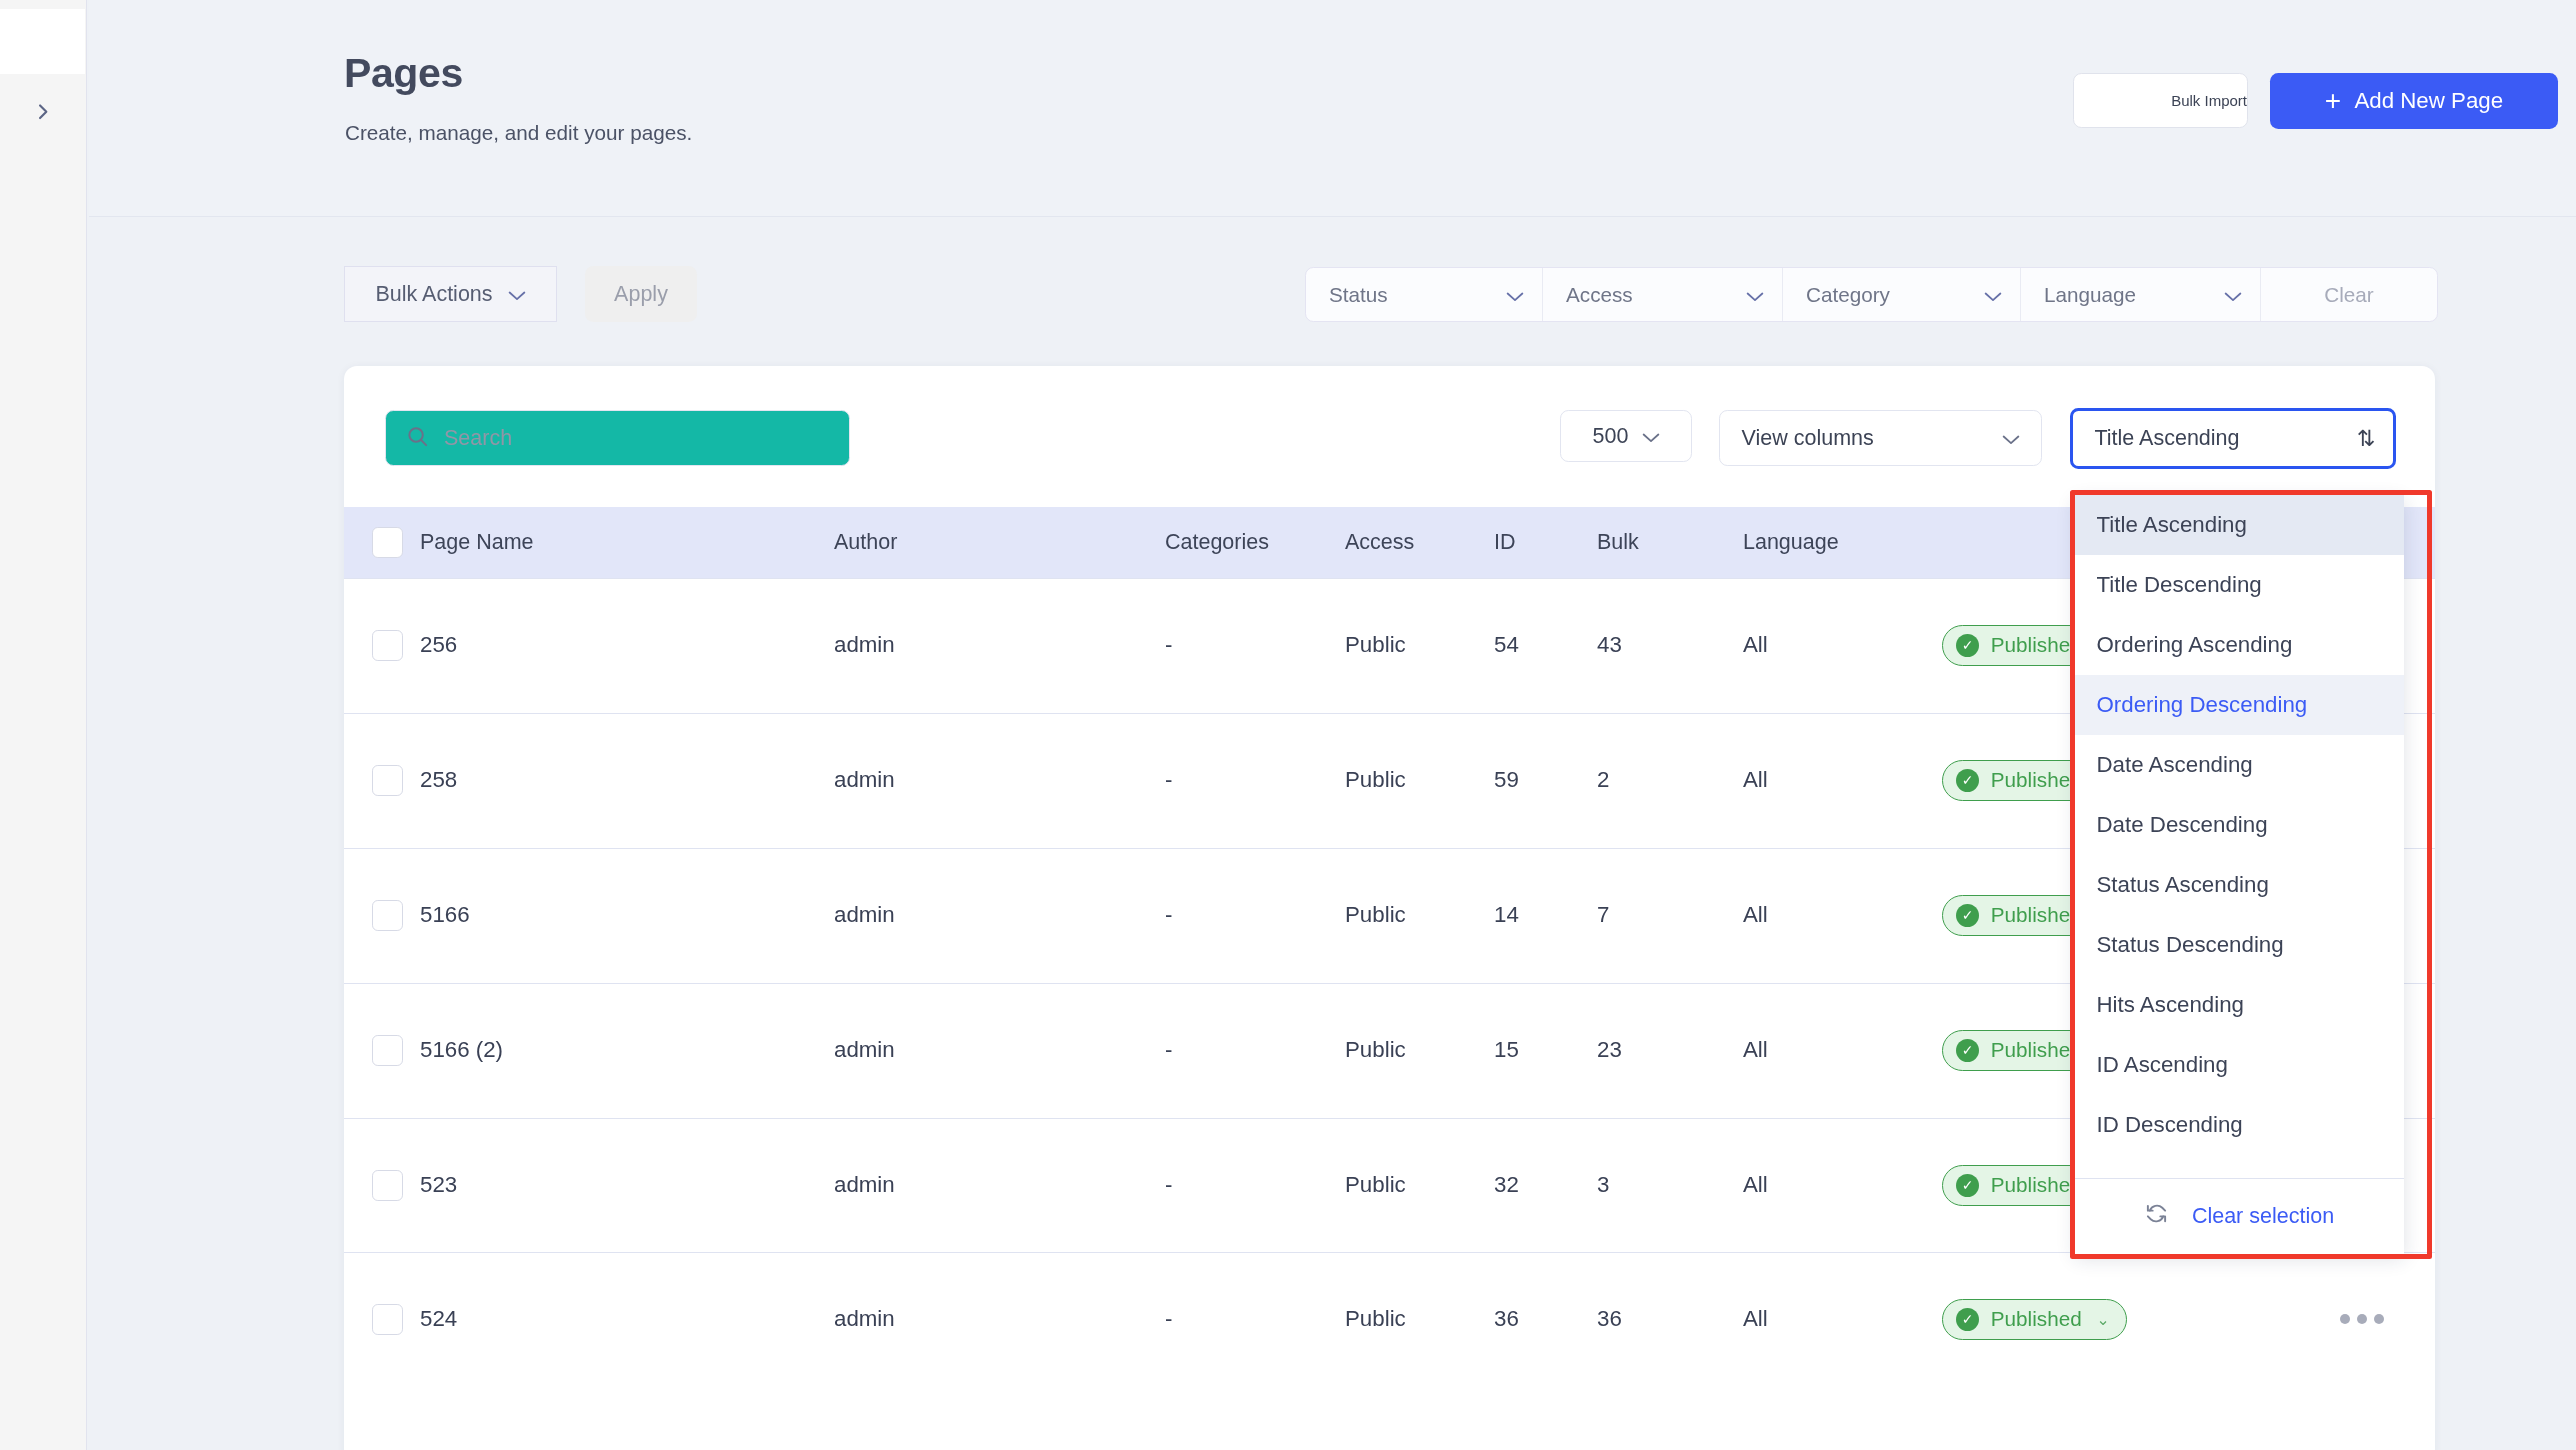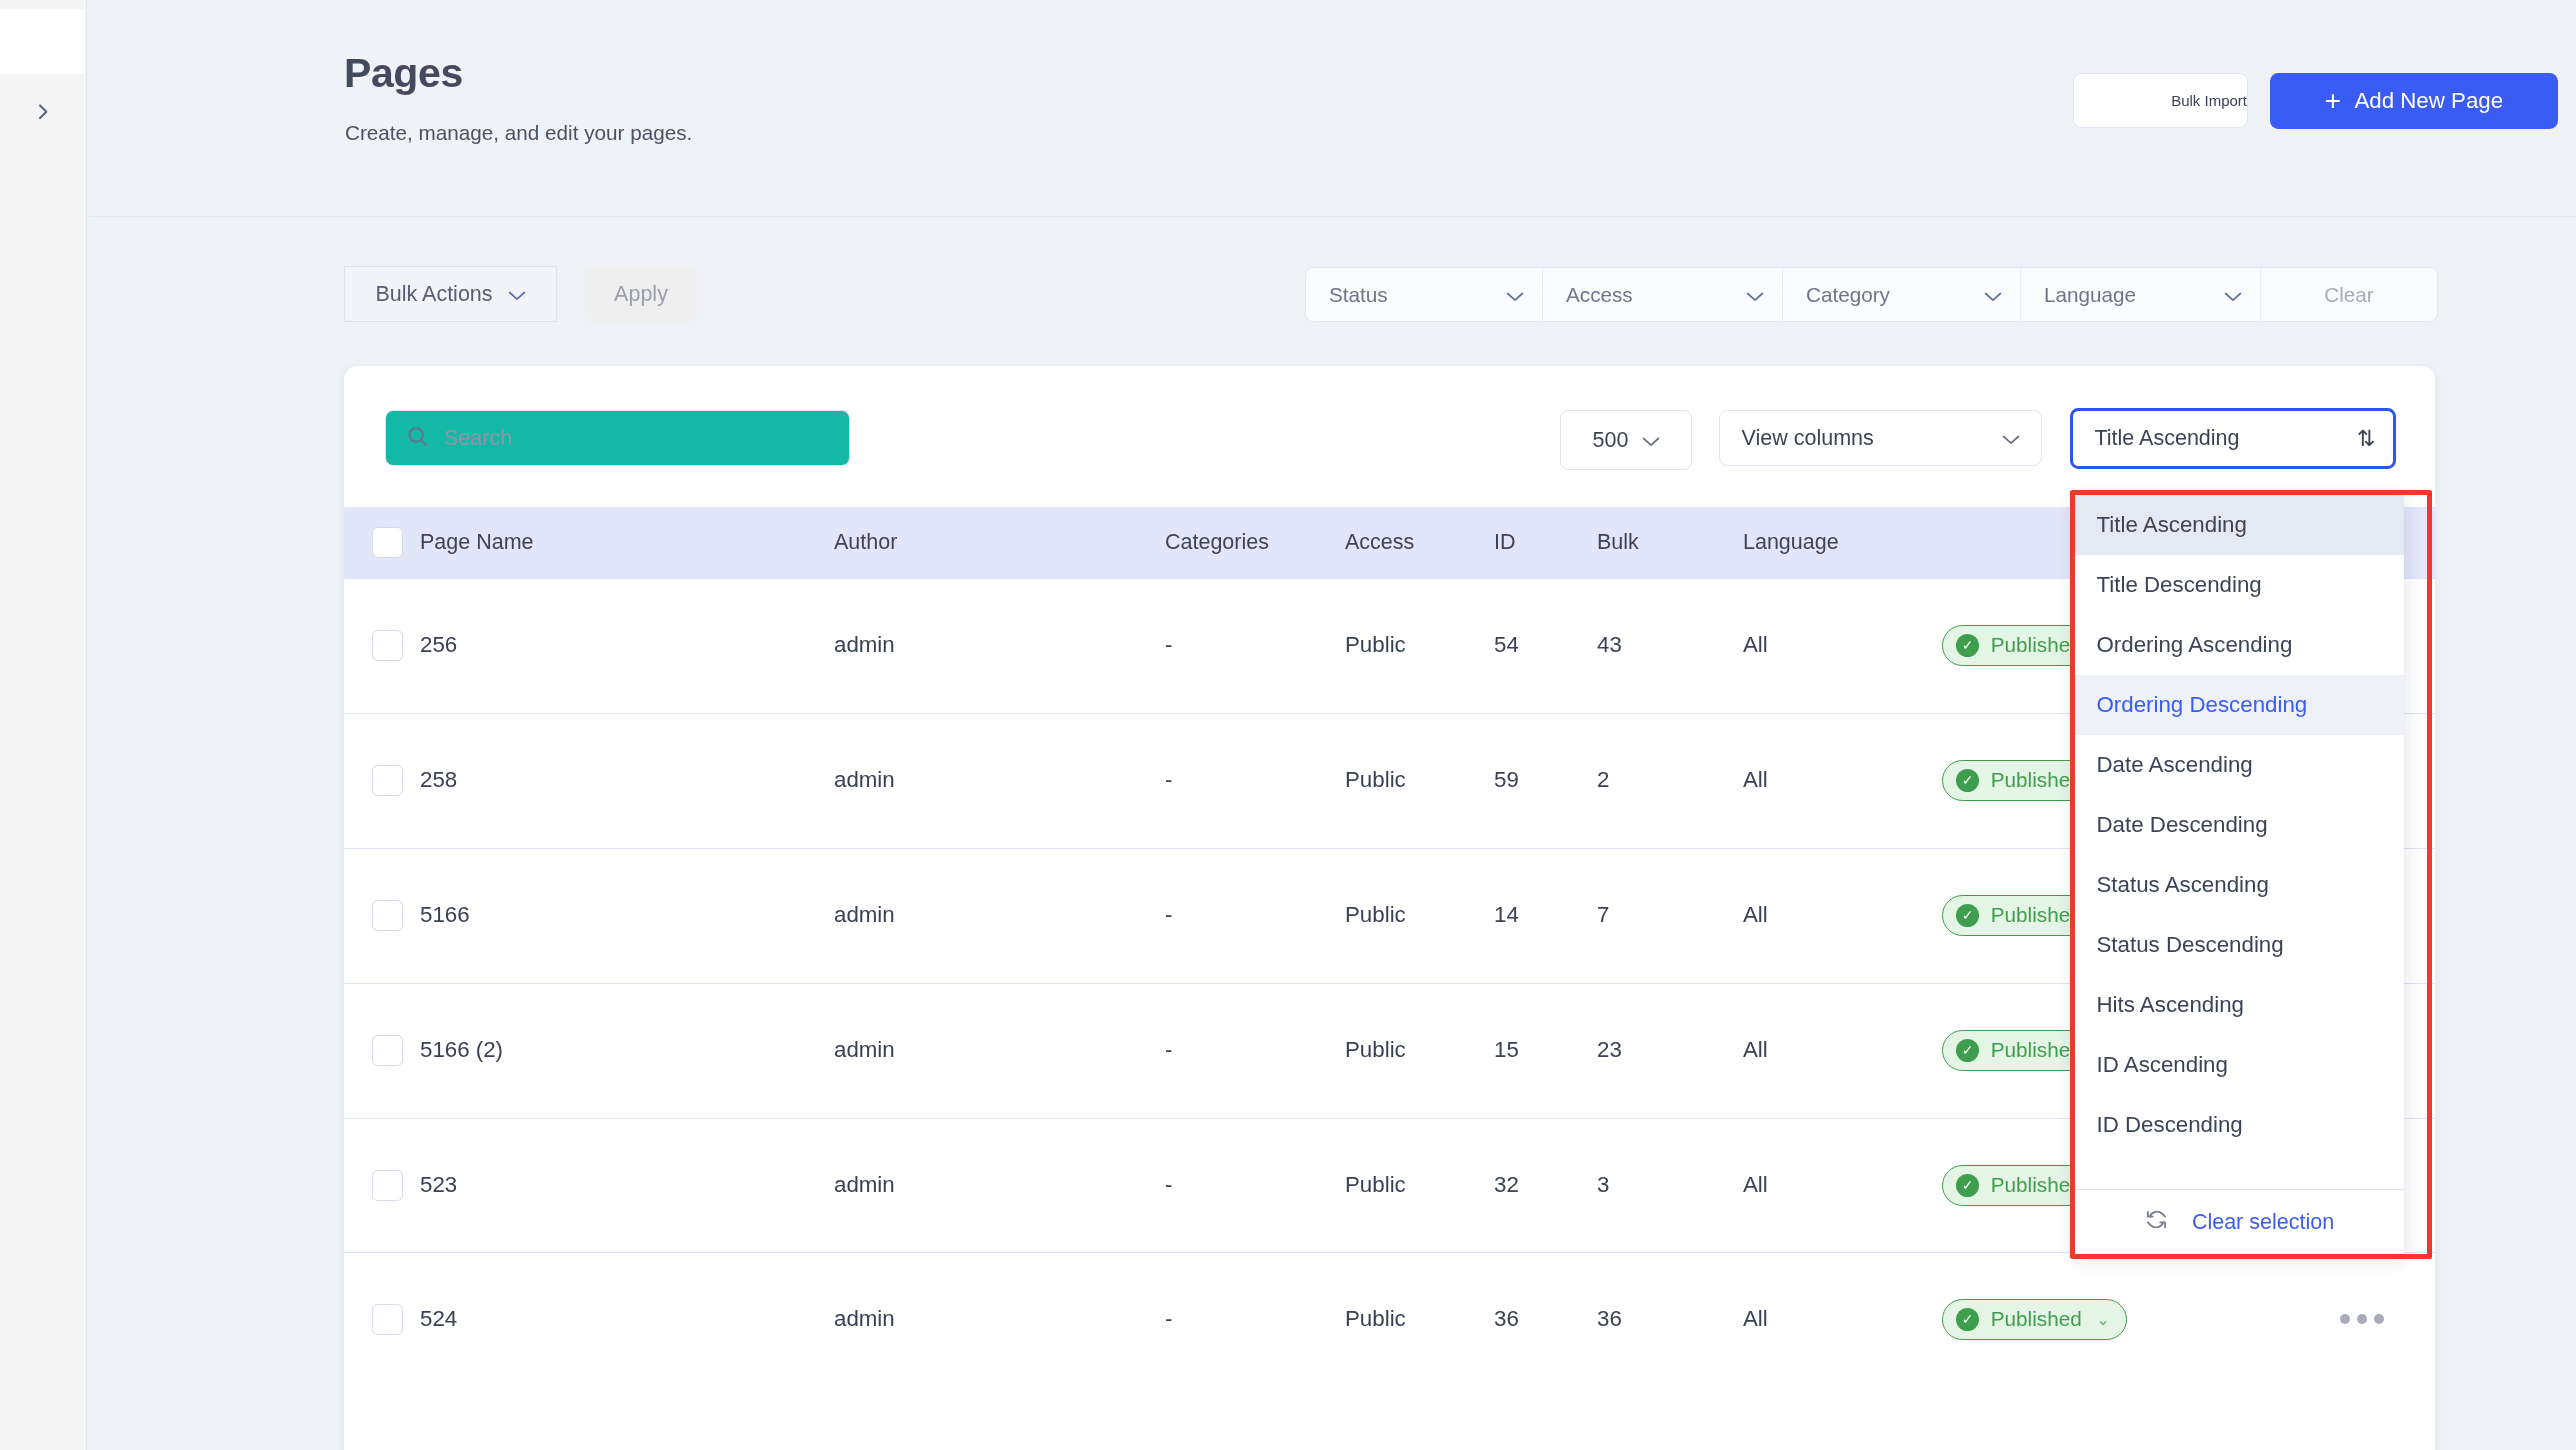--- a/index.html
+++ b/index.html
@@ -117,21 +117,21 @@
   .search-box svg { width: 23px; height: 23px; flex: none; }
   .search-input {
     border: none; outline: none; background: transparent;
     font-size: 21.5px; color: #3c4355; font-family: "Liberation Sans", sans-serif;
     width: 100%;
   }
   .search-input::placeholder { color: #9196a6; }
 
   .pagesize-select {
     position: absolute; left: 1560px; top: 410px;
-    width: 132px; height: 60px;
+    width: 132px; height: 52px;
     background: #ffffff; border: 1.7px solid #e2e5f0; border-radius: 8.3px;
     display: flex; align-items: center; justify-content: center; gap: 13.2px;
     font-size: 21.5px; color: #3c4355; cursor: pointer;
   }
   .viewcols-select {
     position: absolute; left: 1719px; top: 410px;
     width: 323px; height: 56px;
     background: #ffffff; border: 1.7px solid #e2e5f0; border-radius: 8.3px;
     display: flex; align-items: center; justify-content: space-between;
     padding: 0 21.5px; font-size: 21.5px; color: #3c4355; cursor: pointer;
@@ -209,21 +209,21 @@
   }
   .sd-item {
     height: 60px; display: flex; align-items: center;
     padding-left: 21.5px; font-size: 22.3px; color: #3c4356;
     cursor: pointer;
   }
   .sd-item.selected { background: #e4e9f3; }
   .sd-item.hovered { background: #eef1f8; color: #3b5bf5; }
   .sd-footer {
     position: absolute; left: 0; bottom: 0;
-    width: 329px; height: 65px;
+    width: 329px; height: 76px;
     border-top: 1.7px solid #dfe3f1;
     display: flex; align-items: center; justify-content: center; gap: 24px;
     font-size: 21.5px; color: #3b5bf5; cursor: pointer;
   }
   .sd-footer svg { width: 23px; height: 23px; }
 </style>
 </head>
 <body>
 
 <div id="root">

